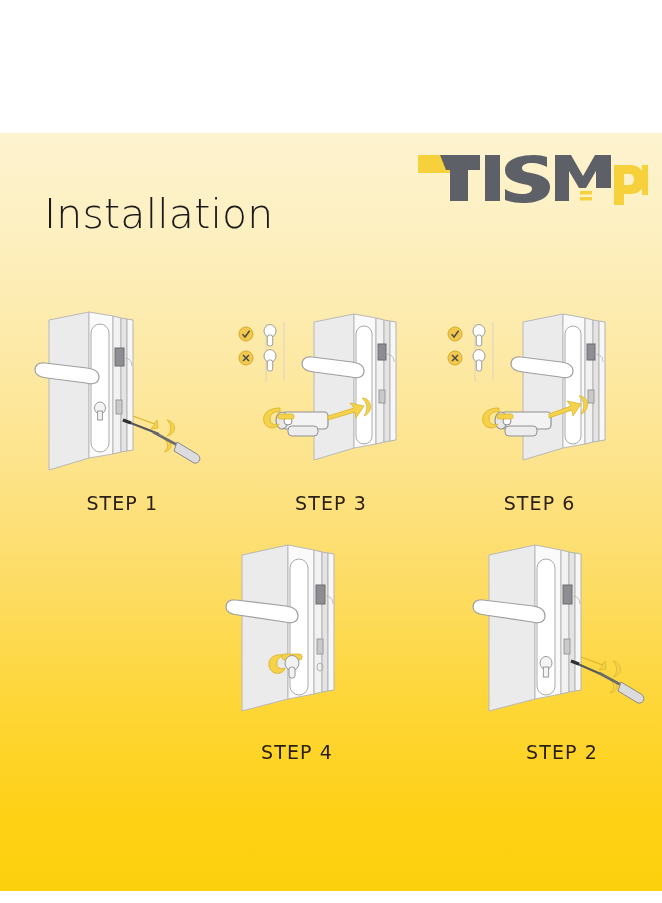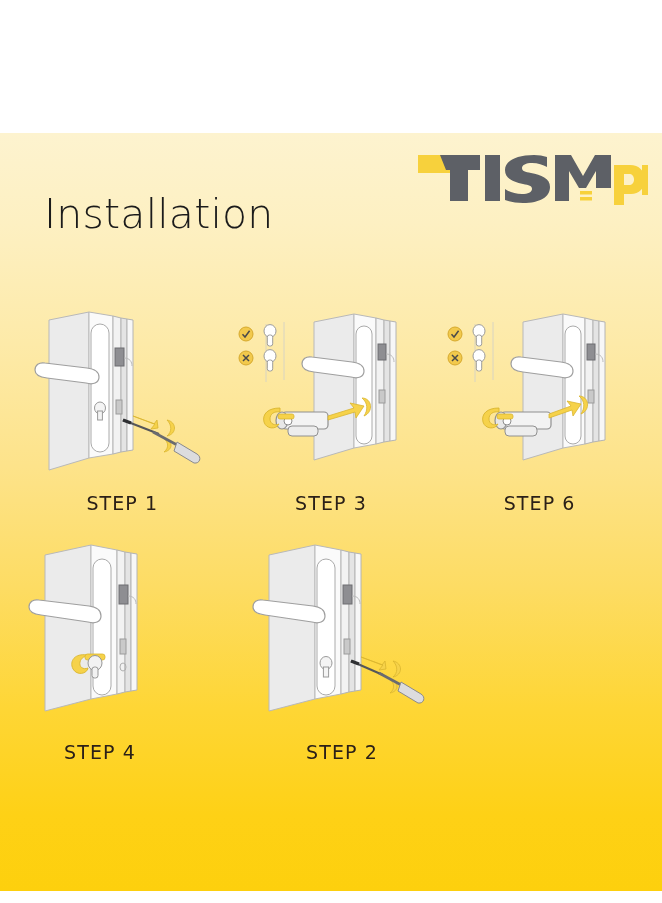--- a/index.html
+++ b/index.html
@@ -55,21 +55,21 @@
     white-space: nowrap;
   }
 
   
   .steps-row {
     position: absolute;
     display: flex;
     width: 100%;
   }
   #row1 { top: 175px; left: 0; justify-content: space-around; padding: 0 18px; box-sizing: border-box; }
-  #row2 { top: 408px; left: 0; justify-content: flex-start; gap: 42px; }
+  #row2 { top: 408px; left: 0; justify-content: flex-end; gap: 65px; }
 
   .step {
     width: 200px;
     display: flex;
     flex-direction: column;
     align-items: center;
   }
   .step-art {
     width: 190px;
     height: 182px;

